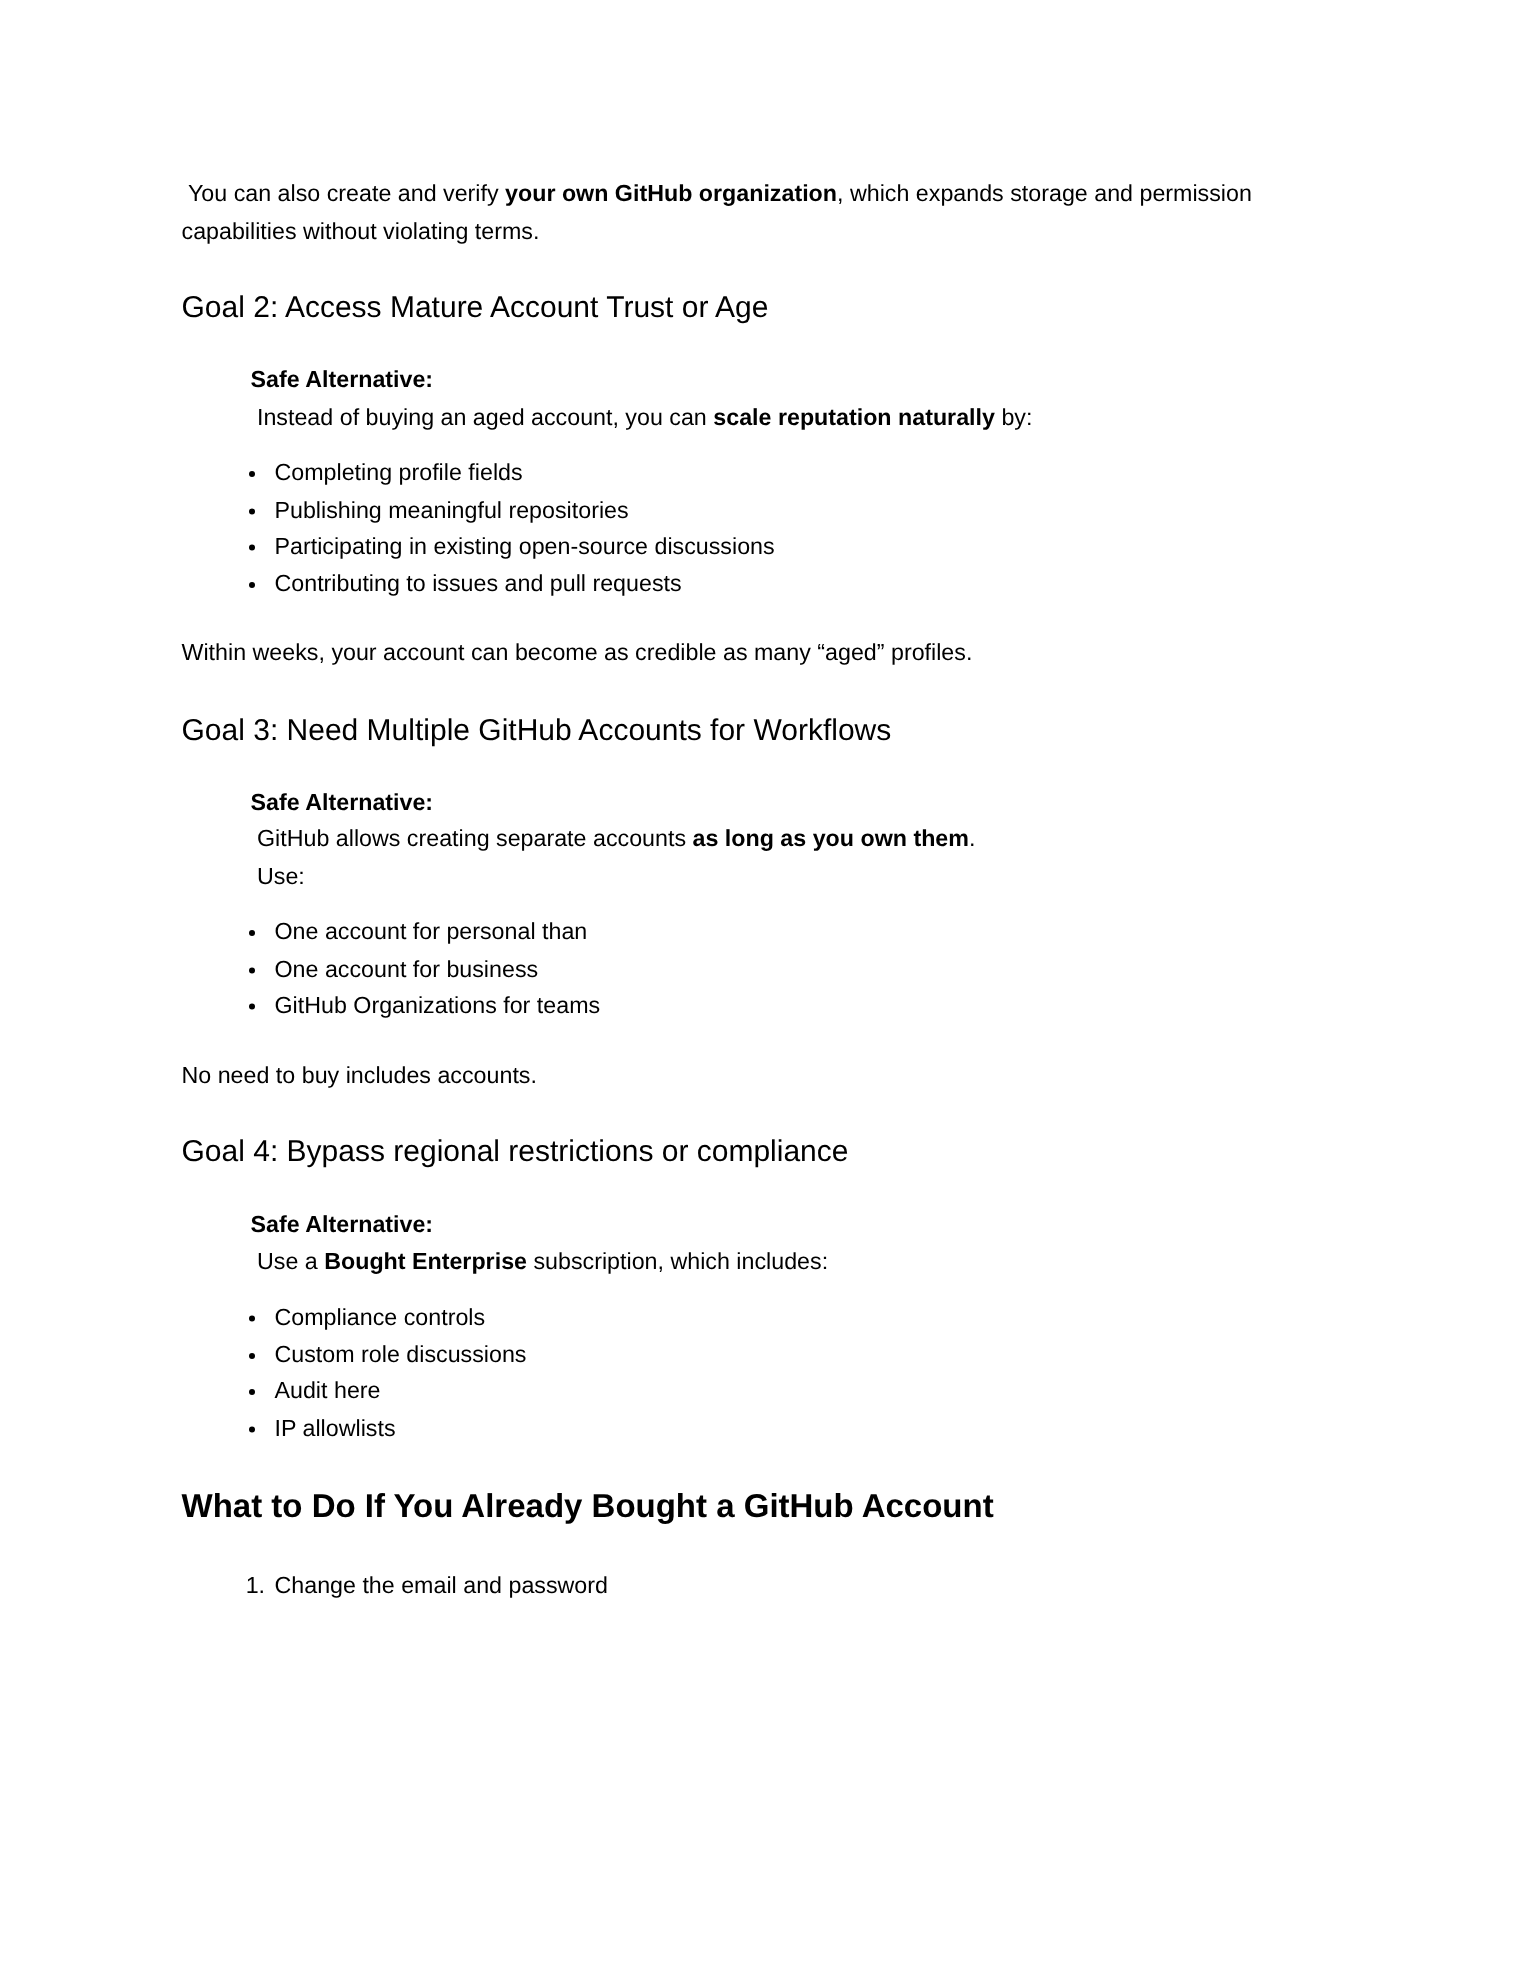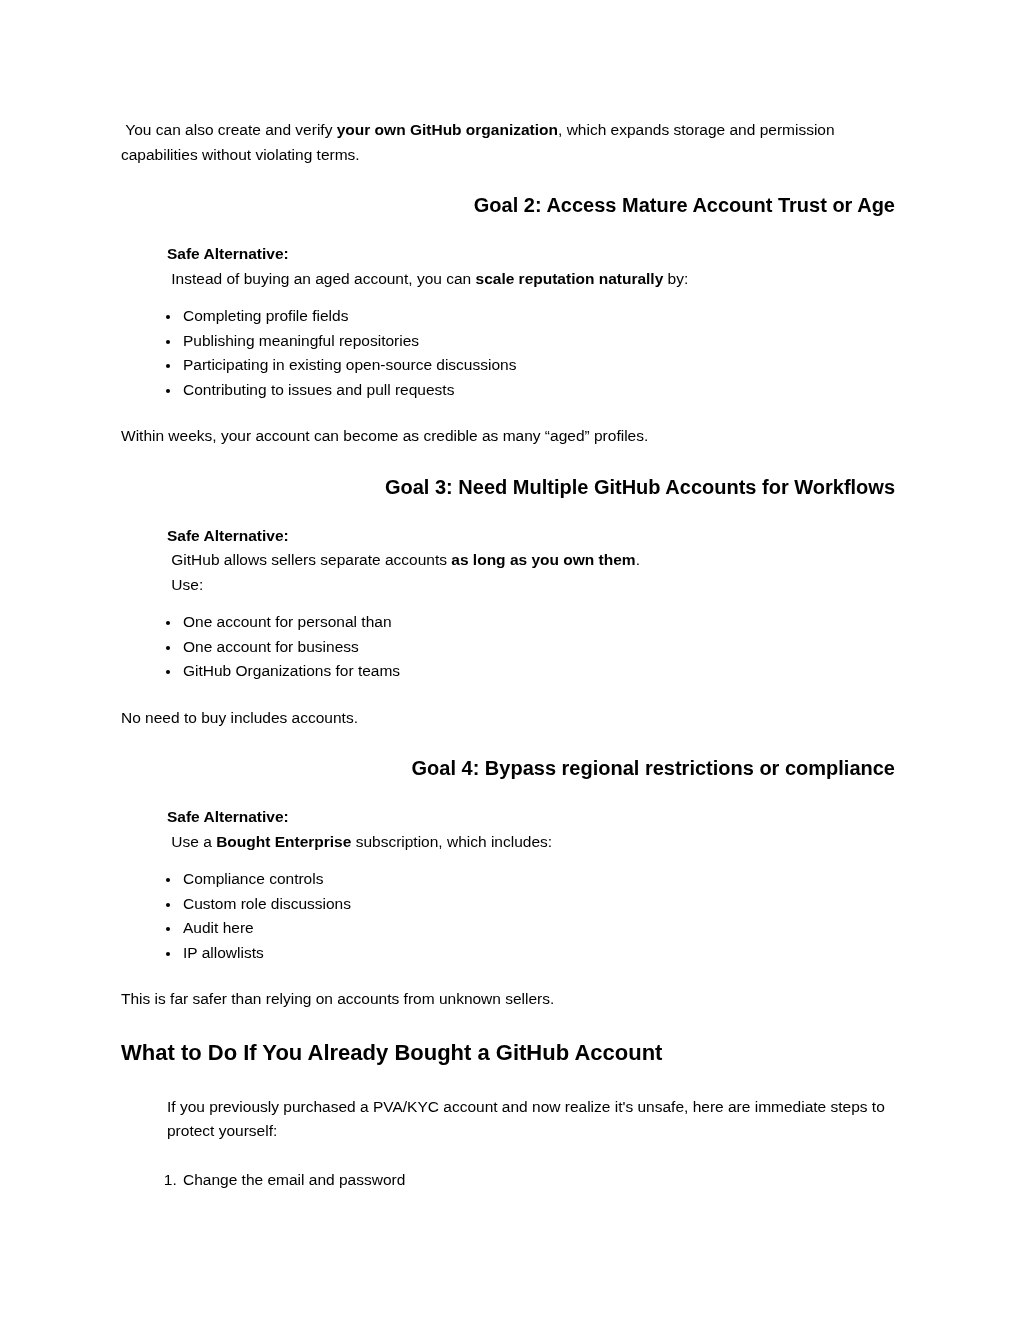--- a/index.html
+++ b/index.html
@@ -25,23 +25,22 @@
   p {
     margin: 0 0 24px 0;
   }
   p.pre-list {
     margin-bottom: 13px;
     margin-left: 46px;
   }
   h3 {
     font-size: 20px;
     line-height: 28px;
-    font-weight: 700;
+    font-weight: 400;
     margin: 0 0 23px 0;
-    text-align: right;
   }
   h1 {
     font-size: 22px;
     line-height: 34px;
     font-weight: 700;
     margin: 6px 0 25px 0;
   }
   ul, ol {
     margin: 0 0 22px 0;
     padding: 0 0 0 60px;
@@ -77,42 +76,40 @@
       <li>Completing profile fields</li>
       <li>Publishing meaningful repositories</li>
       <li>Participating in existing open-source discussions</li>
       <li>Contributing to issues and pull requests</li>
     </ul>
     <p>Within weeks, your account can become as credible as many “aged” profiles.</p>
   </section>
 
   <section>
     <h3>Goal 3: Need Multiple GitHub Accounts for Workflows</h3>
-    <p class="pre-list"><strong class="rich">Safe Alternative:</strong><br><span class="rich"> GitHub allows sellers separate accounts </span><strong class="rich">as long as you own them</strong><span class="rich">.</span><br><span class="rich"> Use:</span></p>
+    <p class="pre-list"><strong class="rich">Safe Alternative:</strong><br><span class="rich"> GitHub allows creating separate accounts </span><strong class="rich">as long as you own them</strong><span class="rich">.</span><br><span class="rich"> Use:</span></p>
     <ul>
       <li>One account for personal than</li>
       <li>One account for business</li>
       <li>GitHub Organizations for teams</li>
     </ul>
     <p>No need to buy includes accounts.</p>
   </section>
 
   <section>
     <h3>Goal 4: Bypass regional restrictions or compliance</h3>
     <p class="pre-list"><strong class="rich">Safe Alternative:</strong><br><span class="rich"> Use a </span><strong class="rich">Bought Enterprise</strong><span class="rich"> subscription, which includes:</span></p>
     <ul>
       <li>Compliance controls</li>
       <li>Custom role discussions</li>
       <li>Audit here</li>
       <li>IP allowlists</li>
     </ul>
-    <p>This is far safer than relying on accounts from unknown sellers.</p>
   </section>
 
   <section>
     <h1>What to Do If You Already Bought a GitHub Account</h1>
-    <p class="pre-list">If you previously purchased a PVA/KYC account and now realize it's unsafe, here are immediate steps to protect yourself:</p>
     <ol>
       <li>Change the email and password</li>
     </ol>
   </section>
 
 </div>
 
 </body></html>

